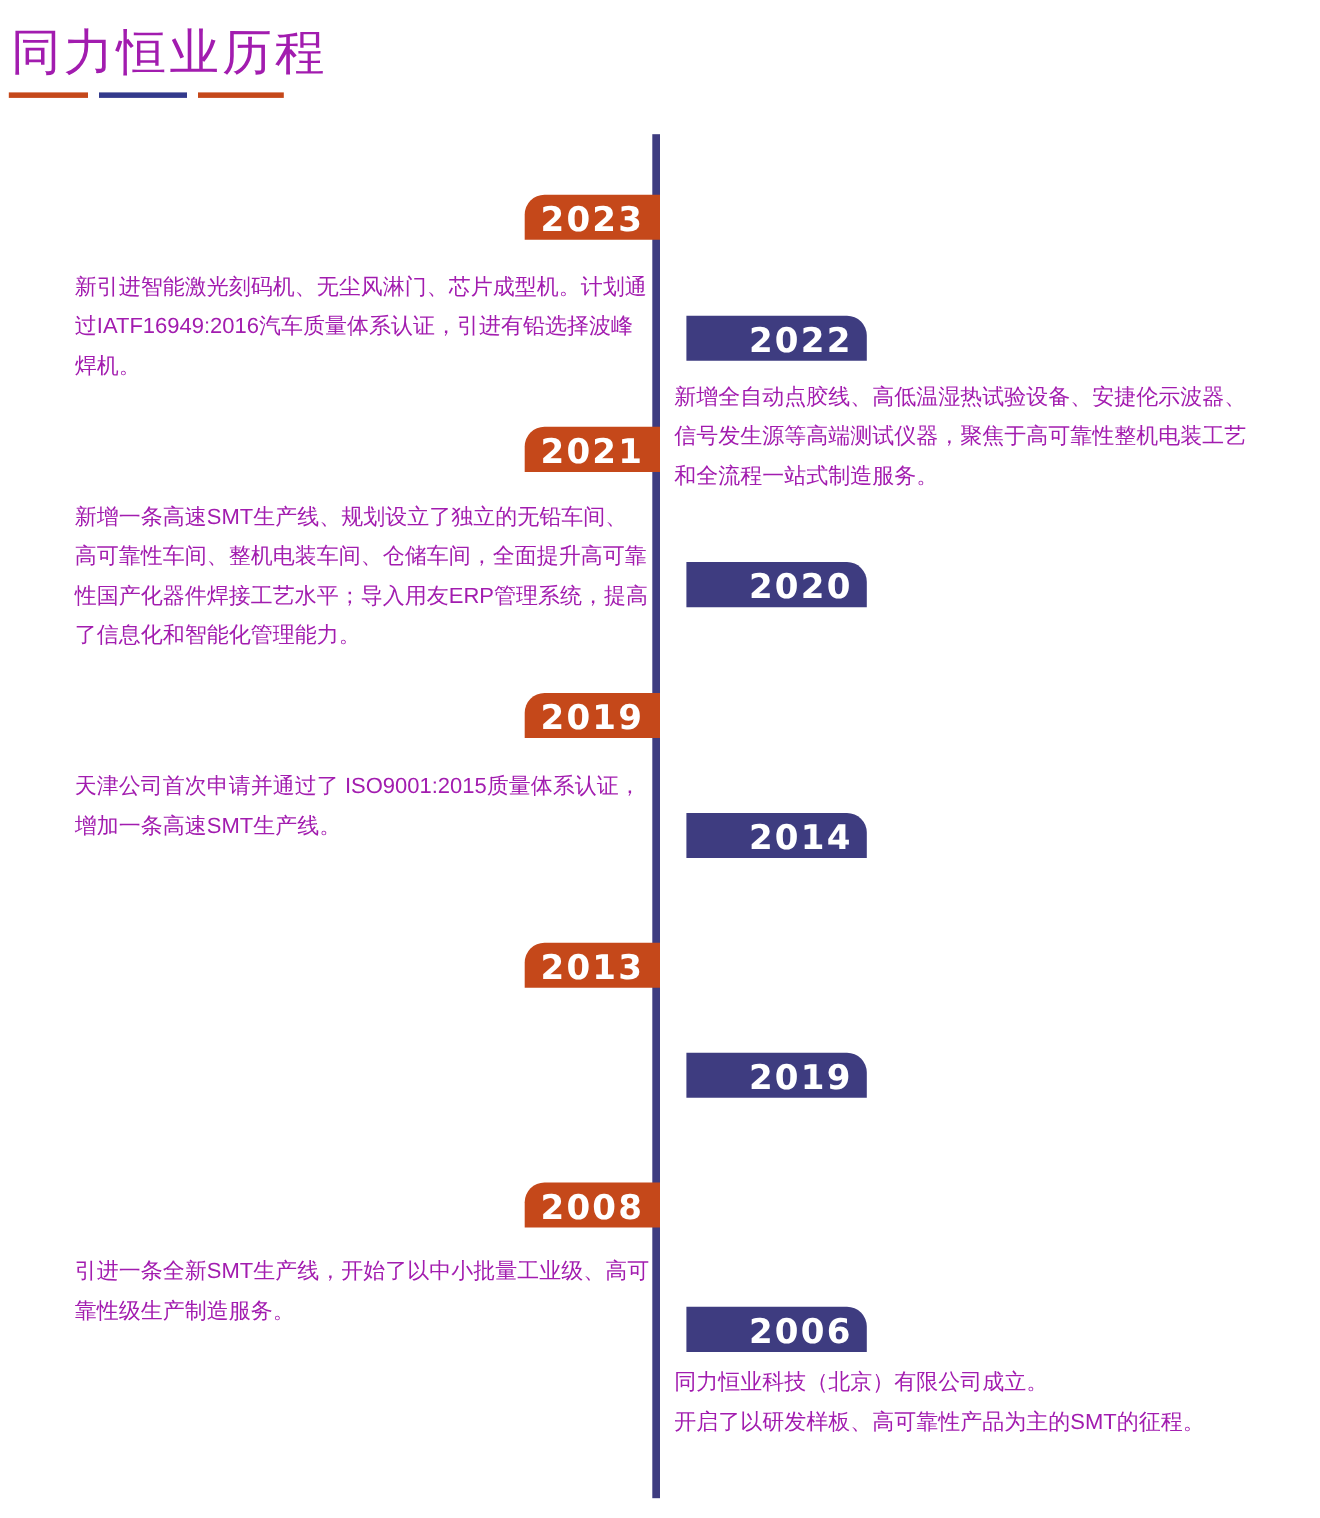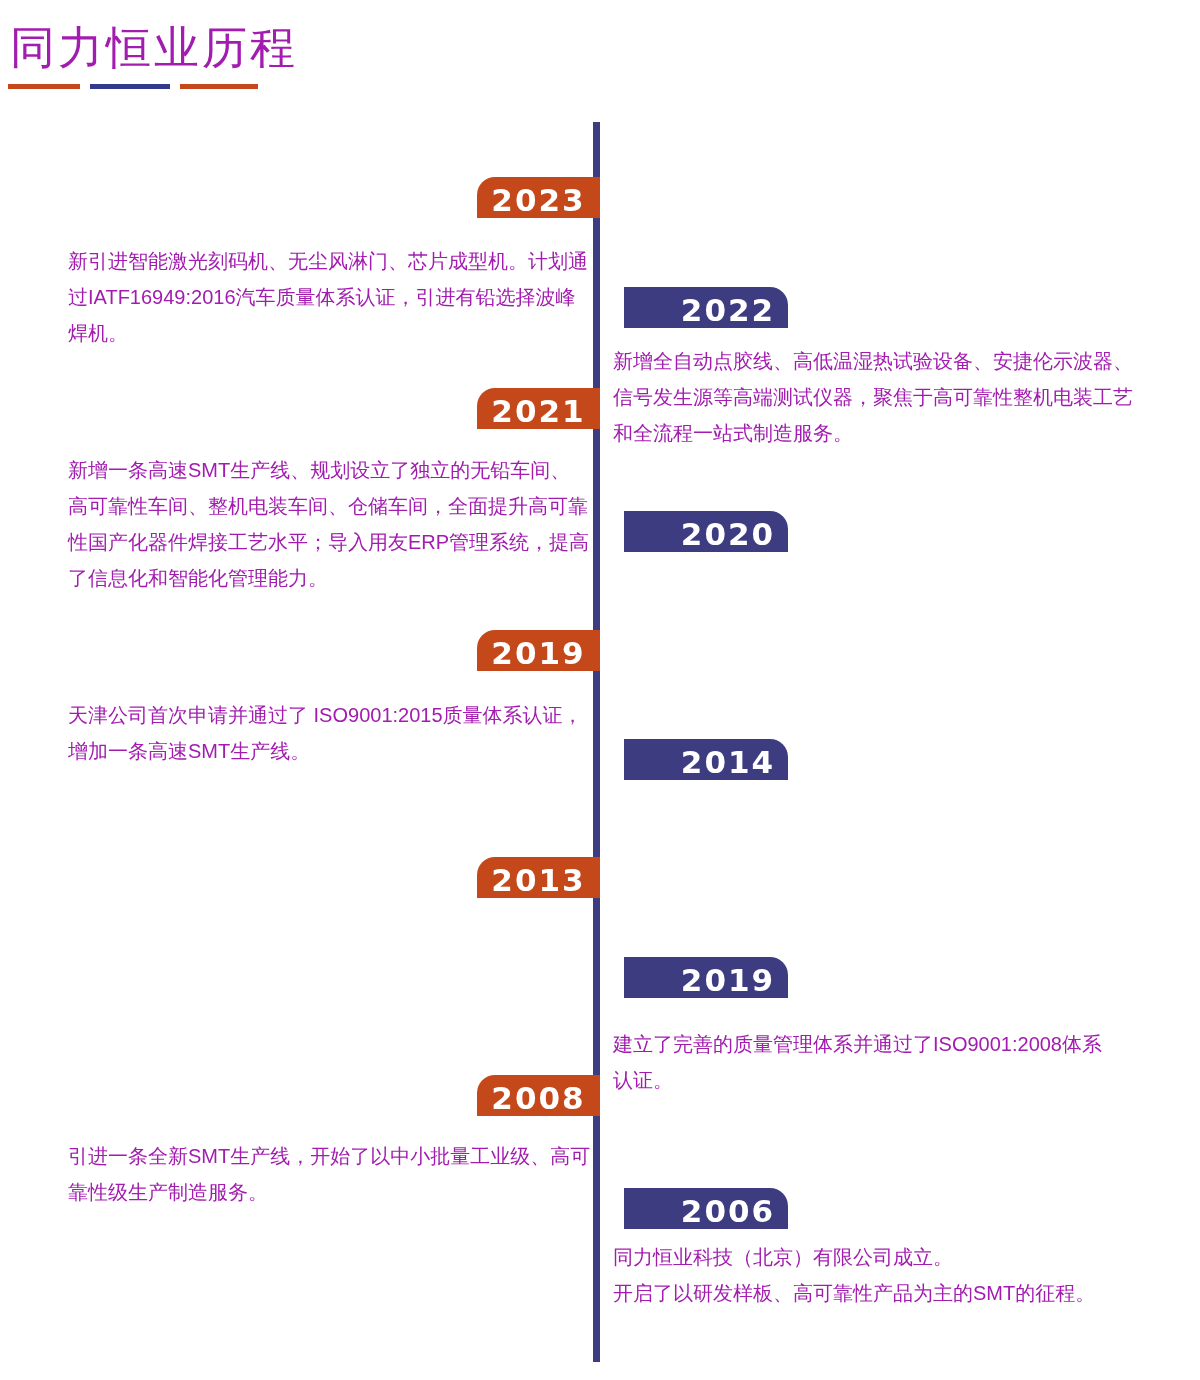--- a/index.html
+++ b/index.html
@@ -106,22 +106,20 @@
 
   <div class="badge left" style="top:630px">2019</div>
   <div class="desc left" style="top:697px">天津公司首次申请并通过了 ISO9001:2015质量体系认证，
 增加一条高速SMT生产线。</div>
 
   <div class="badge right" style="top:739px">2014</div>
 
   <div class="badge left" style="top:857px">2013</div>
 
   <div class="badge right" style="top:957px">2019</div>
-  <div class="desc right" style="top:1026px">建立了完善的质量管理体系并通过了ISO9001:2008体系
-认证。</div>
 
   <div class="badge left" style="top:1075px">2008</div>
   <div class="desc left" style="top:1138px">引进一条全新SMT生产线，开始了以中小批量工业级、高可
 靠性级生产制造服务。</div>
 
   <div class="badge right" style="top:1188px">2006</div>
   <div class="desc right" style="top:1239px">同力恒业科技（北京）有限公司成立。
 开启了以研发样板、高可靠性产品为主的SMT的征程。</div>
 
 </div>

